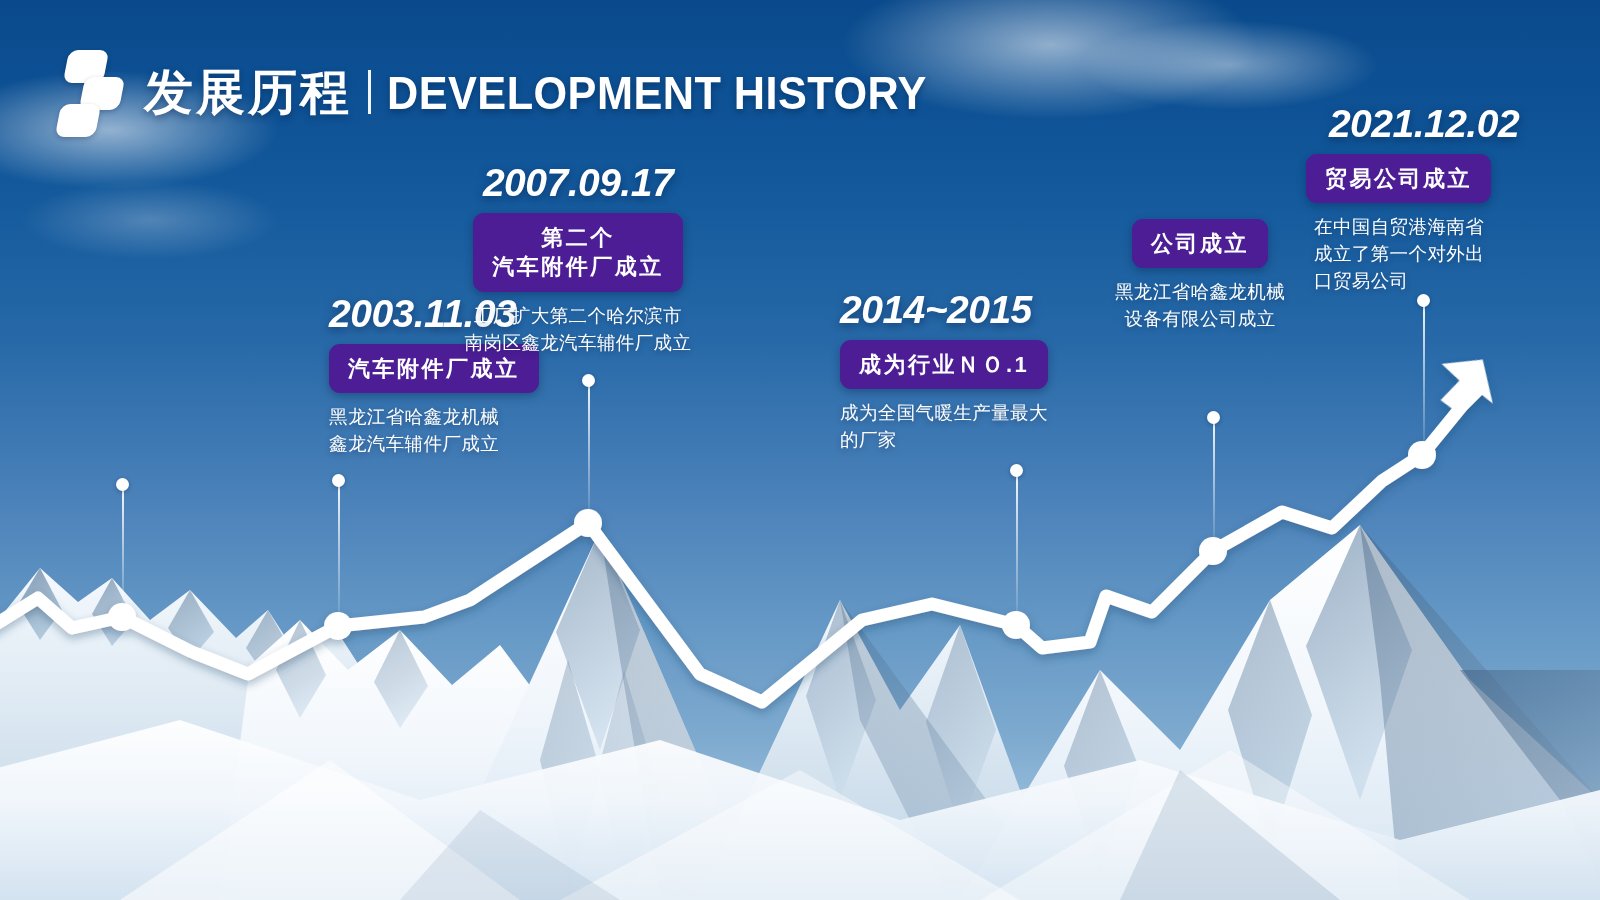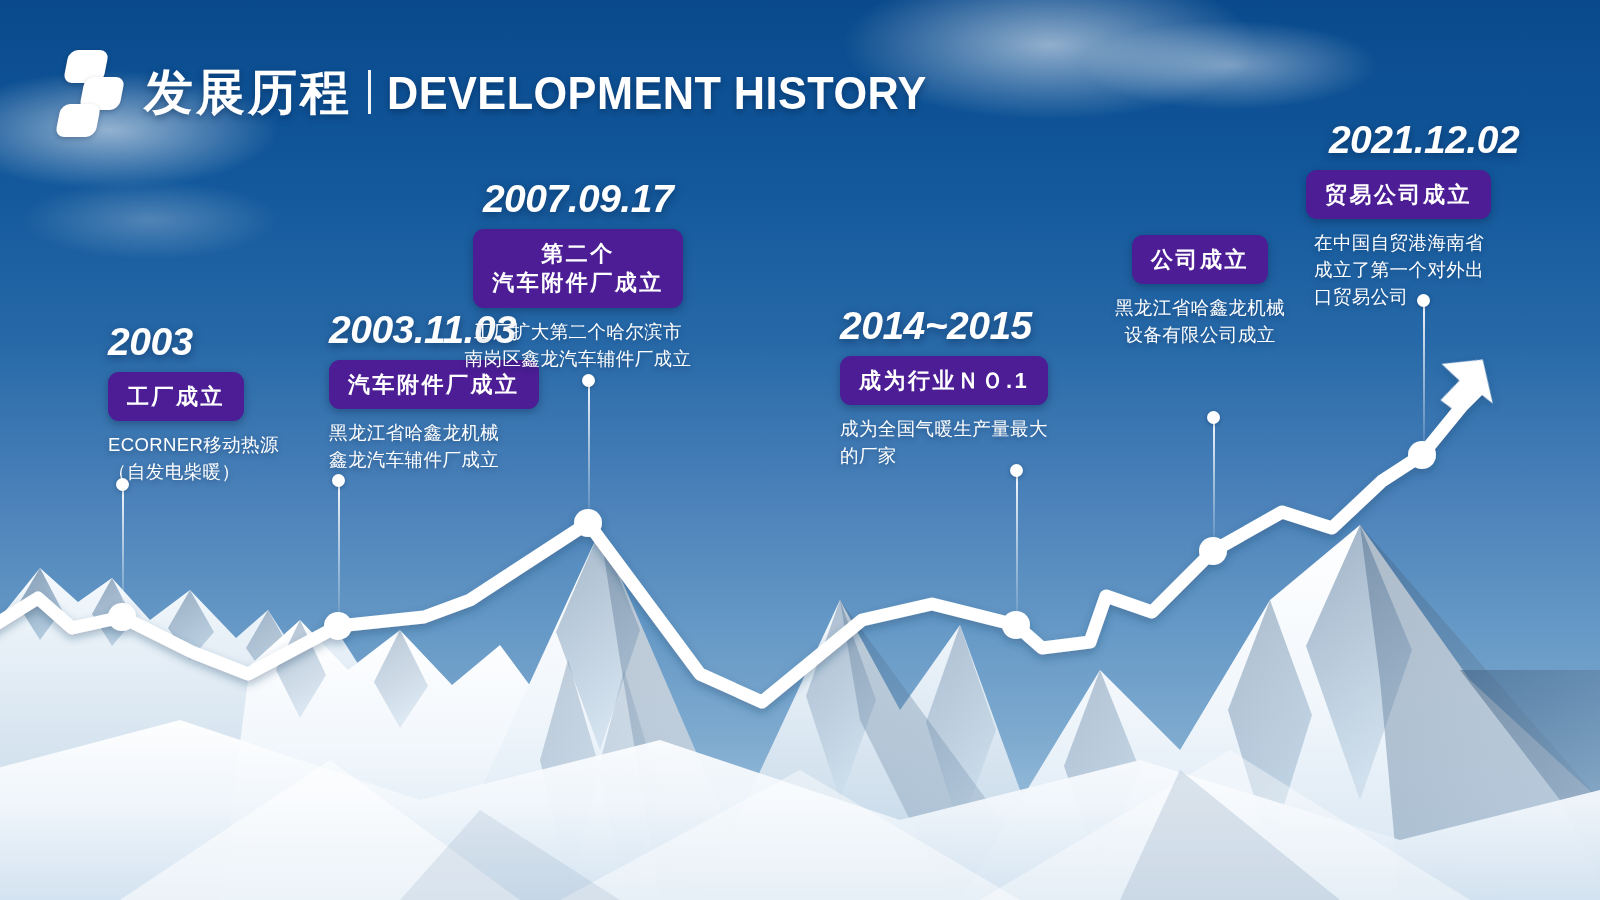--- a/index.html
+++ b/index.html
@@ -45,21 +45,21 @@
   .title .cn { font-size:49px; font-weight:bold; letter-spacing:3px; line-height:1; }
   .title .bar { display:inline-block; width:3px; height:44px; background:#fff;
                 margin:0 16px; opacity:.95; align-self:center; }
   .title .en { font-size:46px; font-weight:bold; letter-spacing:.5px;
                line-height:1; transform:scaleX(.94); transform-origin:left bottom; }
 
   
   .trend { position:absolute; inset:0; pointer-events:none; }
 
   
-  .ms { position:absolute; color:#fff;margin-top:16px; }
+  .ms { position:absolute; color:#fff; }
   .ms .year {
     font-size:39px; font-weight:bold; font-style:italic; line-height:1;
     letter-spacing:-.5px; white-space:nowrap; margin-bottom:11px;
     text-shadow:0 3px 8px rgba(0,30,70,.5);
   }
   .ms .badge {
     display:inline-block; background:#4c1d95; border-radius:11px;
     padding:10px 19px; font-size:22px; font-weight:bold; letter-spacing:2.5px;
     line-height:1.34; white-space:pre-line; color:#fff;
     box-shadow:0 3px 9px rgba(0,25,60,.35);
@@ -181,26 +181,20 @@
         <span class="s2"></span>
         <span class="s3"></span>
     </div>
     <div class="title">
       <span class="cn">发展历程</span>
       <span class="bar"></span>
       <span class="en">DEVELOPMENT HISTORY</span>
     </div>
   </div>
 
-  <div class="ms" style="left:108px; top:306px;">
-    <div class="year">2003</div>
-    <div class="badge">工厂成立</div>
-    <div class="desc">ECORNER移动热源
-（自发电柴暖）</div>
-  </div>
   <div class="conn" style="left:116px; top:478px; width:13px; height:130px;">
     <div class="ln" style="height:122px;"></div>
       <div class="dt"></div>
   </div>
 
   <div class="ms" style="left:329px; top:294px;">
     <div class="year">2003.11.03</div>
     <div class="badge">汽车附件厂成立</div>
     <div class="desc">黑龙江省哈鑫龙机械
 鑫龙汽车辅件厂成立</div>

